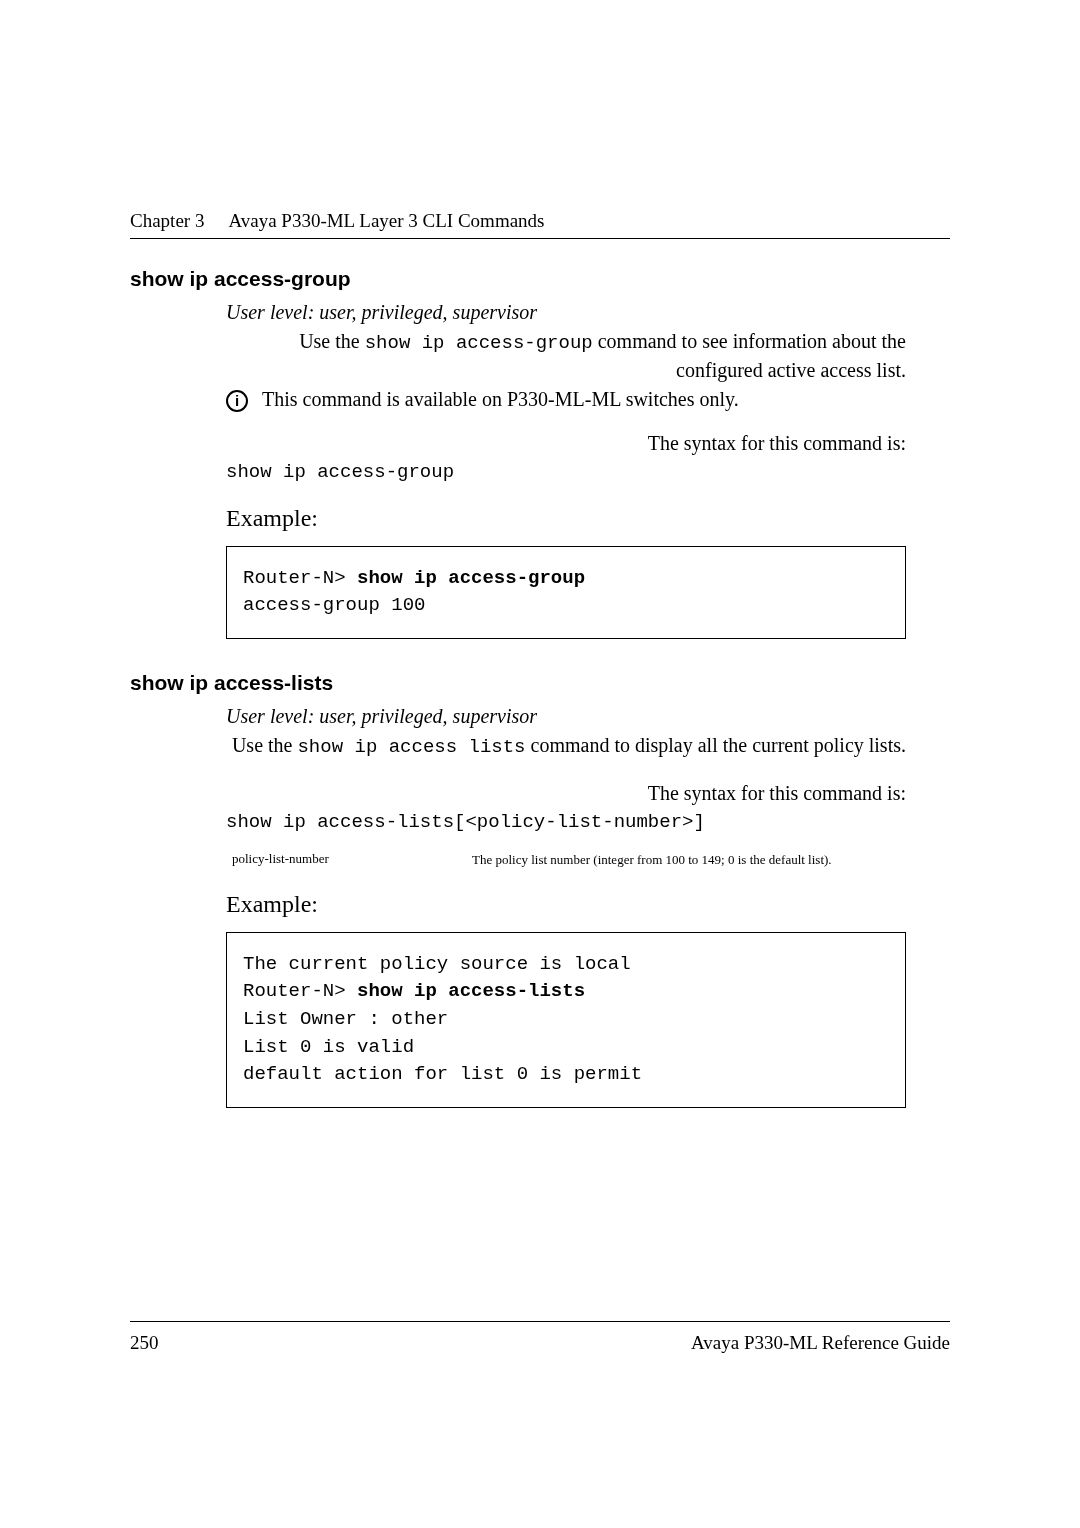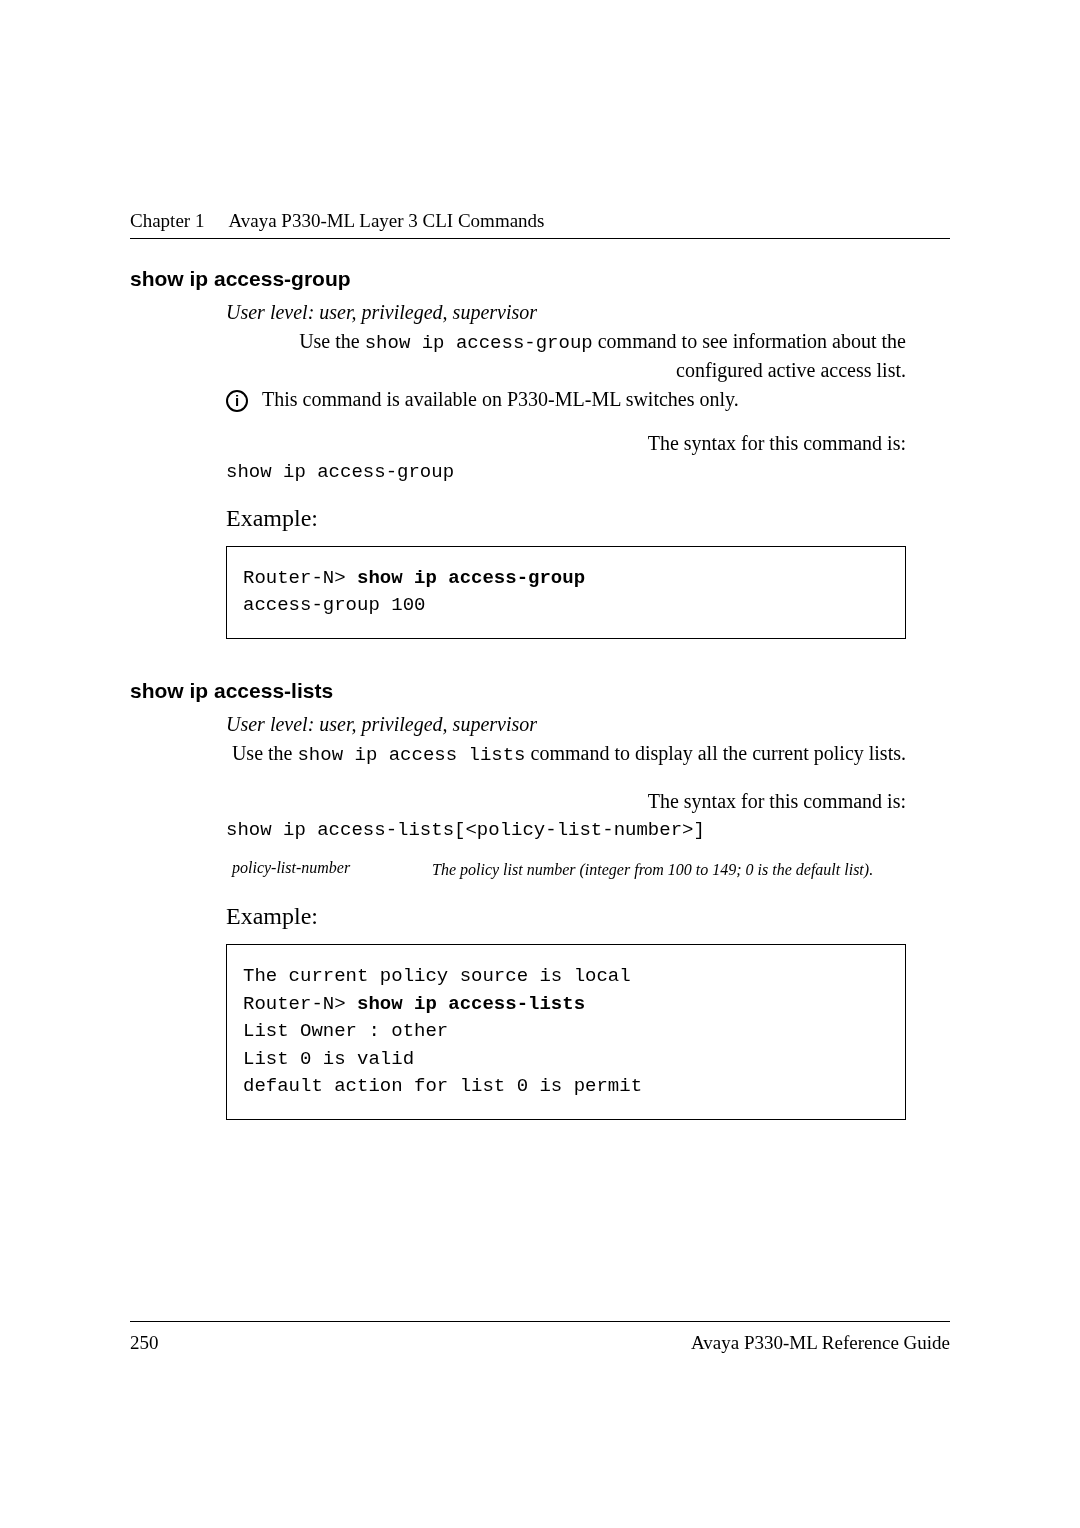--- a/index.html
+++ b/index.html
@@ -79,32 +79,32 @@
   .spacer-sm { height: 16px; }
   .spacer-md { height: 22px; }
   .example-label {
     font-size: 24px;
     margin-bottom: 14px;
   }
   .code-box {
     border: 1px solid #000;
     padding: 18px 16px;
     line-height: 1.45;
-    margin-bottom: 40px;
+    margin-bottom: 32px;
   }
   .code-line {
     font-family: 'Courier New', Courier, monospace;
     font-size: 19px;
     white-space: pre;
   }
   .param-row {
     display: flex;
-    font-size: 16px;
+    gap: 40px;
+    font-size: 13px;
     margin: 18px 0 22px 6px;
-    font-style: italic;
   }
   .param-name {
     width: 200px;
     flex-shrink: 0;
   }
   .param-desc {
     flex: 1;
     line-height: 1.35;
   }
   .footer {
@@ -123,21 +123,21 @@
     justify-content: space-between;
     font-size: 19px;
   }
 </style>
 </head>
 <body>
 
 <div class="page">
 
   <div class="header-line">
-    <span>Chapter 1</span>
+    <span>Chapter 3</span>
     <span>Avaya P330-ML Layer 3 CLI Commands</span>
   </div>
   <hr class="hr-top">
 
   <div class="section-title">show ip access-group</div>
   <div class="body-block">
     <div class="italic">User level: user, privileged, supervisor</div>
     <div class="para">
       <span>Use the </span><span class="mono">show ip access-group</span><span> command to see information about the configured active access list.</span>
     </div>

